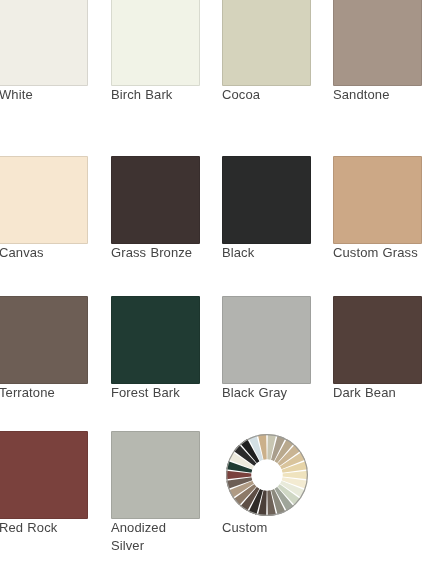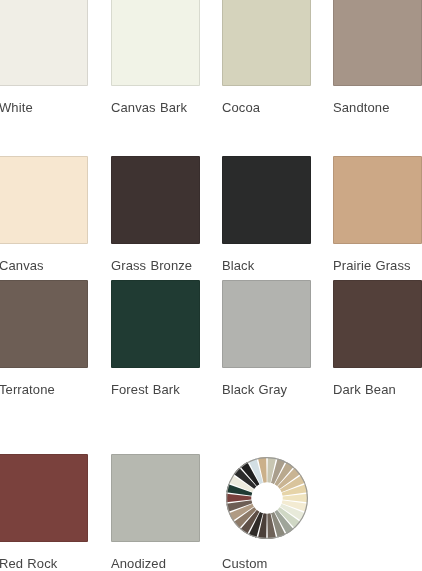--- a/index.html
+++ b/index.html
@@ -29,38 +29,38 @@
 
   .swatch-chip {
     width: 89px;
     height: 88px;
     box-sizing: border-box;
     border: 1px solid rgba(0,0,0,0.10);
     border-radius: 1px;
   }
 
   .swatch-label {
-    margin-top: 13px;
+    margin-top: 0;
     font-size: 13px;
     line-height: 18px;
     color: #454545;
     letter-spacing: 0.1px;
     word-spacing: 0.5px;
   }
 
   
   .col-1 { left: -1px; }
   .col-2 { left: 111px; }
   .col-3 { left: 222px; }
   .col-4 { left: 333px; }
 
   .row-1 { top: -2px; }
   .row-2 { top: 156px; }
-  .row-3 { top: 280px; }
-  .row-4 { top: 454px; }
+  .row-3 { top: 296px; }
+  .row-4 { top: 431px; }
 
   
   .wheel-cell .wheel-wrap {
     width: 89px;
     height: 88px;
     display: flex;
     align-items: center;
     justify-content: center;
   }
   .wheel-svg {
@@ -70,21 +70,21 @@
 </head>
 <body>
 
 <div id="swatch-grid">
     <div class="swatch-cell col-1 row-1">
       <div class="swatch-chip" style="background: rgb(240, 238, 230);"></div>
       <div class="swatch-label">White</div>
     </div>
     <div class="swatch-cell col-2 row-1">
       <div class="swatch-chip" style="background: rgb(241, 243, 231);"></div>
-      <div class="swatch-label">Canvas Bark</div>
+      <div class="swatch-label">Birch Bark</div>
     </div>
     <div class="swatch-cell col-3 row-1">
       <div class="swatch-chip" style="background: rgb(213, 211, 188);"></div>
       <div class="swatch-label">Cocoa</div>
     </div>
     <div class="swatch-cell col-4 row-1">
       <div class="swatch-chip" style="background: rgb(166, 149, 136);"></div>
       <div class="swatch-label">Sandtone</div>
     </div>
     <div class="swatch-cell col-1 row-2">
@@ -94,21 +94,21 @@
     <div class="swatch-cell col-2 row-2">
       <div class="swatch-chip" style="background: rgb(62, 51, 49);"></div>
       <div class="swatch-label">Grass Bronze</div>
     </div>
     <div class="swatch-cell col-3 row-2">
       <div class="swatch-chip" style="background: rgb(42, 43, 43);"></div>
       <div class="swatch-label">Black</div>
     </div>
     <div class="swatch-cell col-4 row-2">
       <div class="swatch-chip" style="background: rgb(204, 168, 134);"></div>
-      <div class="swatch-label">Prairie Grass</div>
+      <div class="swatch-label">Custom Grass</div>
     </div>
     <div class="swatch-cell col-1 row-3">
       <div class="swatch-chip" style="background: rgb(109, 94, 85);"></div>
       <div class="swatch-label">Terratone</div>
     </div>
     <div class="swatch-cell col-2 row-3">
       <div class="swatch-chip" style="background: rgb(32, 59, 51);"></div>
       <div class="swatch-label">Forest Bark</div>
     </div>
     <div class="swatch-cell col-3 row-3">

